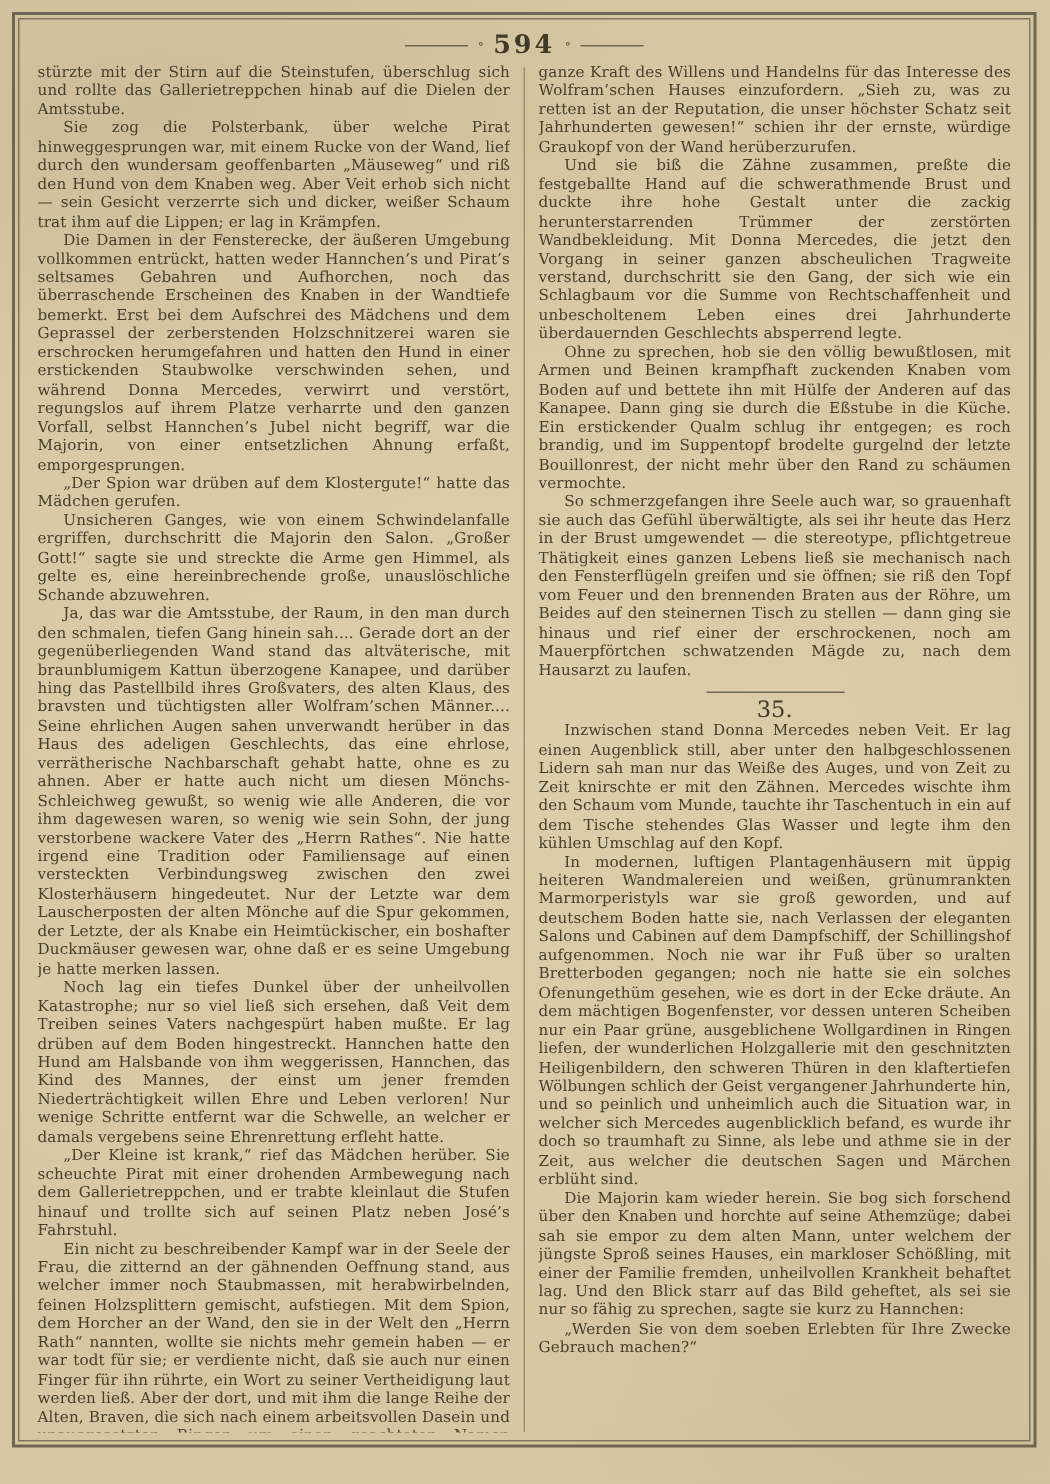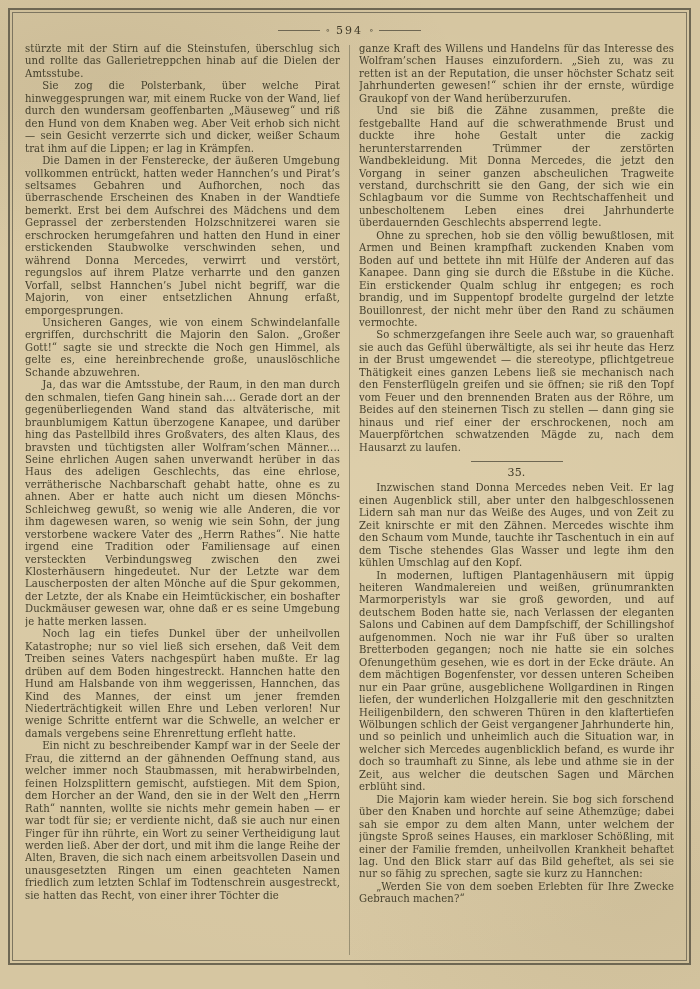--- a/index.html
+++ b/index.html
@@ -48,22 +48,22 @@
     width: 42px;
     height: 0;
     border-top: 1.5px solid #6e6753;
   }
   .orn-dot {
     font-size: 9px;
     line-height: 9px;
     color: #5c5542;
   }
   .page-num {
-    font-size: 11px;
-    font-weight: normal;
+    font-size: 17px;
+    font-weight: bold;
     letter-spacing: 2px;
     color: #403a28;
     text-align: center;
   }
   .columns {
     display: flex;
     height: 912px;
     overflow: hidden;
   }
   .col {
@@ -88,21 +88,21 @@
     margin: 2px 9px 0 9px;
   }
   .section-break {
     width: 92px;
     margin: 7px auto 5px auto;
     border-top: 1px solid #6e6753;
   }
   .section-number {
     text-align: center;
     text-indent: 0;
-    font-size: 11px;
+    font-size: 15px;
     margin-bottom: 3px;
     color: #403a28;
   }
 </style>
 </head>
 <body>
 
 <div class="paper">
   <div class="frame">
     <div class="frame-inner">
@@ -114,23 +114,25 @@
         <span class="orn-dot">∘</span>
         <span class="orn-line"></span>
       </div>
 
       <div class="columns">
 
         <div class="col col-left">
           <p class="first">stürzte mit der Stirn auf die Steinstufen, überschlug sich und rollte das Gallerietreppchen hinab auf die Dielen der Amtsstube.</p>
           <p>Sie zog die Polsterbank, über welche Pirat hinweggesprungen war, mit einem Rucke von der Wand, lief durch den wundersam geoffenbarten „Mäuseweg“ und riß den Hund von dem Knaben weg. Aber Veit erhob sich nicht — sein Gesicht verzerrte sich und dicker, weißer Schaum trat ihm auf die Lippen; er lag in Krämpfen.</p>
           <p>Die Damen in der Fensterecke, der äußeren Umgebung vollkommen entrückt, hatten weder Hannchen’s und Pirat’s seltsames Gebahren und Aufhorchen, noch das überraschende Erscheinen des Knaben in der Wandtiefe bemerkt. Erst bei dem Aufschrei des Mädchens und dem Geprassel der zerberstenden Holzschnitzerei waren sie erschrocken herumgefahren und hatten den Hund in einer erstickenden Staubwolke verschwinden sehen, und während Donna Mercedes, verwirrt und verstört, regungslos auf ihrem Platze verharrte und den ganzen Vorfall, selbst Hannchen’s Jubel nicht begriff, war die Majorin, von einer entsetzlichen Ahnung erfaßt, emporgesprungen.</p>
-          <p>Unsicheren Ganges, wie von einem Schwindelanfalle ergriffen, durchschritt die Majorin den Salon. „Großer Gott!“ sagte sie und streckte die Noch gen Himmel, als gelte es, eine hereinbrechende große, unauslöschliche Schande abzuwehren.</p>
+          <p>„Der Spion war drüben auf dem Klostergute!“ hatte das Mädchen gerufen.</p>
+          <p>Unsicheren Ganges, wie von einem Schwindelanfalle ergriffen, durchschritt die Majorin den Salon. „Großer Gott!“ sagte sie und streckte die Arme gen Himmel, als gelte es, eine hereinbrechende große, unauslöschliche Schande abzuwehren.</p>
           <p>Ja, das war die Amtsstube, der Raum, in den man durch den schmalen, tiefen Gang hinein sah.... Gerade dort an der gegenüberliegenden Wand stand das altväterische, mit braunblumigem Kattun überzogene Kanapee, und darüber hing das Pastellbild ihres Großvaters, des alten Klaus, des bravsten und tüchtigsten aller Wolfram’schen Männer.... Seine ehrlichen Augen sahen unverwandt herüber in das Haus des adeligen Geschlechts, das eine ehrlose, verrätherische Nachbarschaft gehabt hatte, ohne es zu ahnen. Aber er hatte auch nicht um diesen Mönchs-Schleichweg gewußt, so wenig wie alle Anderen, die vor ihm dagewesen waren, so wenig wie sein Sohn, der jung verstorbene wackere Vater des „Herrn Rathes“. Nie hatte irgend eine Tradition oder Familiensage auf einen versteckten Verbindungsweg zwischen den zwei Klosterhäusern hingedeutet. Nur der Letzte war dem Lauscherposten der alten Mönche auf die Spur gekommen, der Letzte, der als Knabe ein Heimtückischer, ein boshafter Duckmäuser gewesen war, ohne daß er es seine Umgebung je hatte merken lassen.</p>
           <p>Noch lag ein tiefes Dunkel über der unheilvollen Katastrophe; nur so viel ließ sich ersehen, daß Veit dem Treiben seines Vaters nachgespürt haben mußte. Er lag drüben auf dem Boden hingestreckt. Hannchen hatte den Hund am Halsbande von ihm weggerissen, Hannchen, das Kind des Mannes, der einst um jener fremden Niederträchtigkeit willen Ehre und Leben verloren! Nur wenige Schritte entfernt war die Schwelle, an welcher er damals vergebens seine Ehrenrettung erfleht hatte.</p>
+          <p>„Der Kleine ist krank,“ rief das Mädchen herüber. Sie scheuchte Pirat mit einer drohenden Armbewegung nach dem Gallerietreppchen, und er trabte kleinlaut die Stufen hinauf und trollte sich auf seinen Platz neben José’s Fahrstuhl.</p>
           <p>Ein nicht zu beschreibender Kampf war in der Seele der Frau, die zitternd an der gähnenden Oeffnung stand, aus welcher immer noch Staubmassen, mit herabwirbelnden, feinen Holzsplittern gemischt, aufstiegen. Mit dem Spion, dem Horcher an der Wand, den sie in der Welt den „Herrn Rath“ nannten, wollte sie nichts mehr gemein haben — er war todt für sie; er verdiente nicht, daß sie auch nur einen Finger für ihn rührte, ein Wort zu seiner Vertheidigung laut werden ließ. Aber der dort, und mit ihm die lange Reihe der Alten, Braven, die sich nach einem arbeitsvollen Dasein und unausgesetzten Ringen um einen geachteten Namen friedlich zum letzten Schlaf im Todtenschrein ausgestreckt, sie hatten das Recht, von einer ihrer Töchter die</p>
         </div>
 
         <div class="col-divider"></div>
 
         <div class="col col-right">
           <p class="first">ganze Kraft des Willens und Handelns für das Interesse des Wolfram’schen Hauses einzufordern. „Sieh zu, was zu retten ist an der Reputation, die unser höchster Schatz seit Jahrhunderten gewesen!“ schien ihr der ernste, würdige Graukopf von der Wand herüberzurufen.</p>
           <p>Und sie biß die Zähne zusammen, preßte die festgeballte Hand auf die schwerathmende Brust und duckte ihre hohe Gestalt unter die zackig herunterstarrenden Trümmer der zerstörten Wandbekleidung. Mit Donna Mercedes, die jetzt den Vorgang in seiner ganzen abscheulichen Tragweite verstand, durchschritt sie den Gang, der sich wie ein Schlagbaum vor die Summe von Rechtschaffenheit und unbescholtenem Leben eines drei Jahrhunderte überdauernden Geschlechts absperrend legte.</p>
           <p>Ohne zu sprechen, hob sie den völlig bewußtlosen, mit Armen und Beinen krampfhaft zuckenden Knaben vom Boden auf und bettete ihn mit Hülfe der Anderen auf das Kanapee. Dann ging sie durch die Eßstube in die Küche. Ein erstickender Qualm schlug ihr entgegen; es roch brandig, und im Suppentopf brodelte gurgelnd der letzte Bouillonrest, der nicht mehr über den Rand zu schäumen vermochte.</p>
           <p>So schmerzgefangen ihre Seele auch war, so grauenhaft sie auch das Gefühl überwältigte, als sei ihr heute das Herz in der Brust umgewendet — die stereotype, pflichtgetreue Thätigkeit eines ganzen Lebens ließ sie mechanisch nach den Fensterflügeln greifen und sie öffnen; sie riß den Topf vom Feuer und den brennenden Braten aus der Röhre, um Beides auf den steinernen Tisch zu stellen — dann ging sie hinaus und rief einer der erschrockenen, noch am Mauerpförtchen schwatzenden Mägde zu, nach dem Hausarzt zu laufen.</p>

